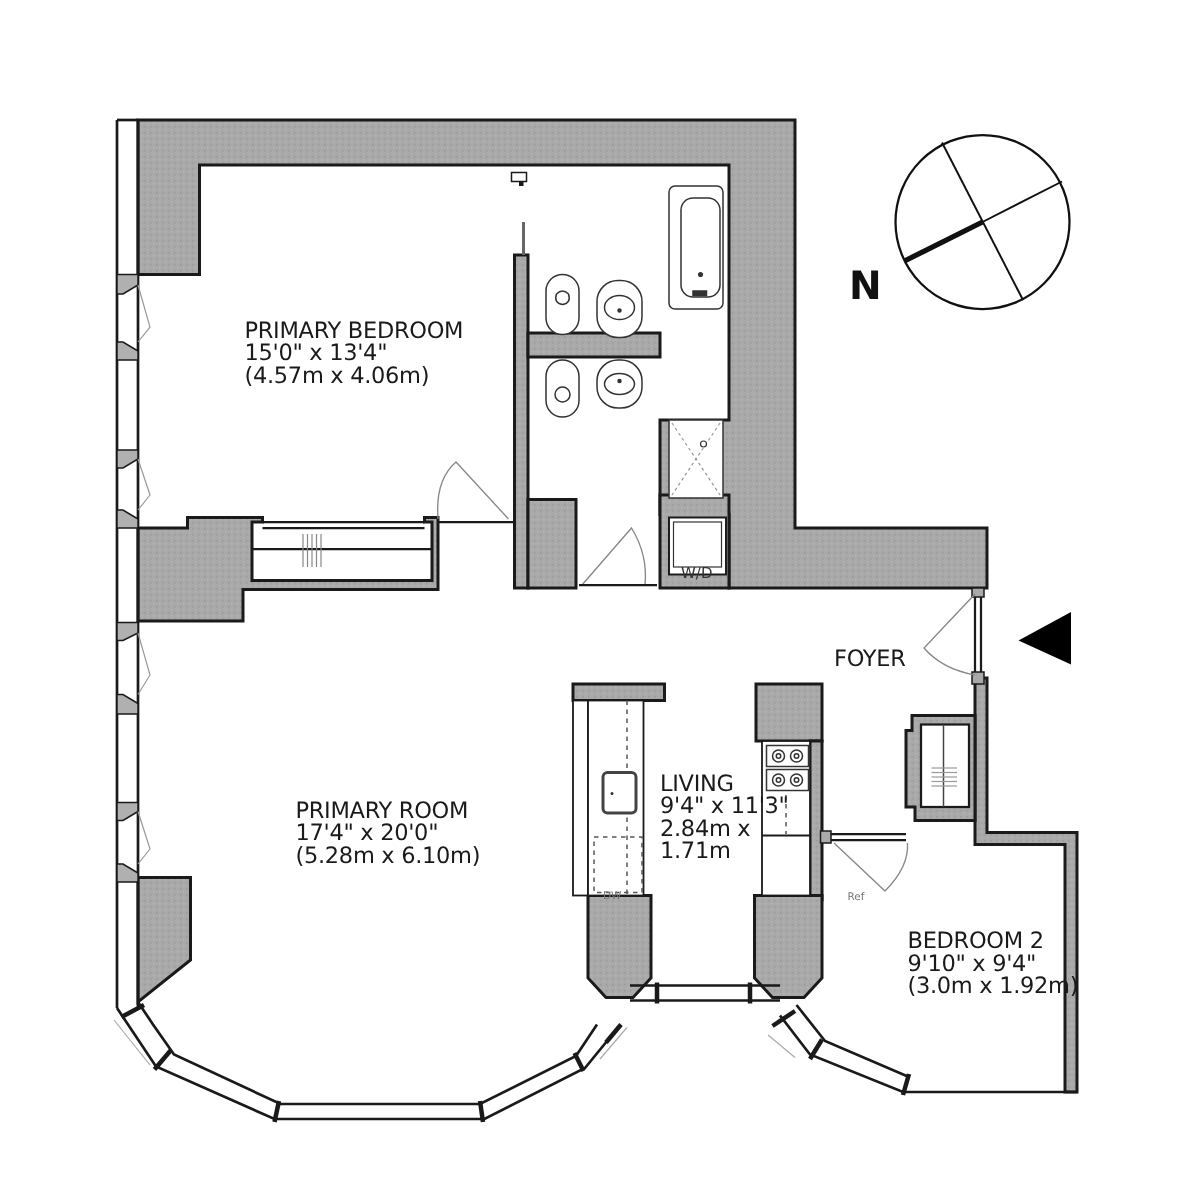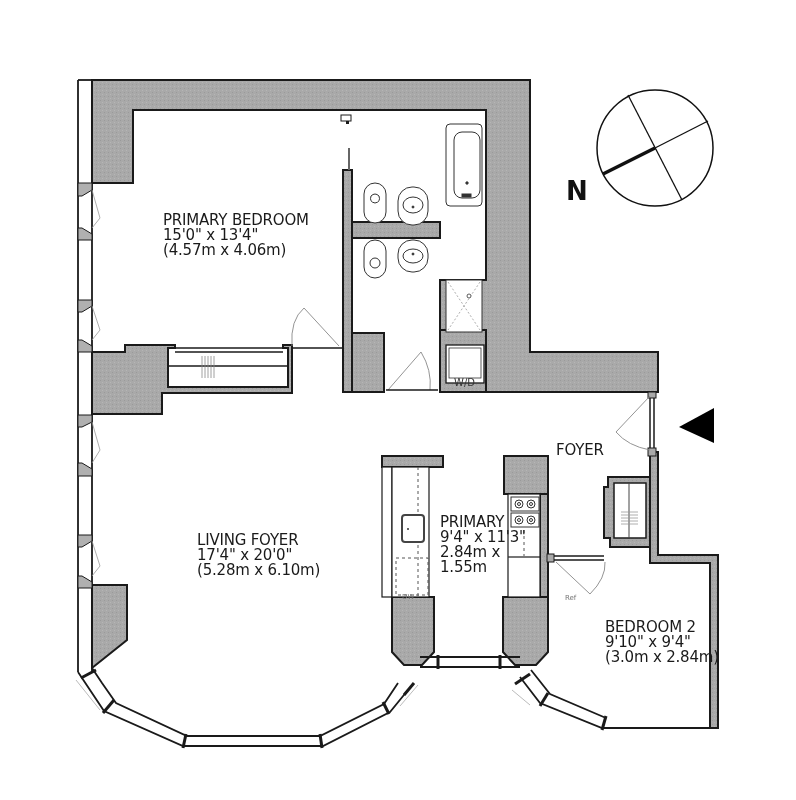--- a/index.html
+++ b/index.html
@@ -240,39 +240,39 @@
   </g>
 </svg>
 
 <div class="room-label" style="left:163px; top:213px;">
   <span class="name">PRIMARY BEDROOM</span>
   <span class="dim">15'0" x 13'4"</span>
   <span class="dim">(4.57m x 4.06m)</span>
 </div>
 
 <div class="room-label" style="left:197px; top:533px;">
-  <span class="name">LIVING FOYER</span>
+  <span class="name">PRIMARY ROOM</span>
   <span class="dim">17'4" x 20'0"</span>
   <span class="dim">(5.28m x 6.10m)</span>
 </div>
 
 <div class="room-label" style="left:440px; top:515px;">
-  <span class="name">PRIMARY</span>
+  <span class="name">LIVING</span>
   <span class="dim">9'4" x 11'3"</span>
   <span class="dim">2.84m x</span>
-  <span class="dim">1.55m</span>
+  <span class="dim">1.71m</span>
 </div>
 
 <div class="room-label" style="left:585px; top:620px;margin-left:20px;">
   <span class="name">BEDROOM 2</span>
   <span class="dim">9'10" x 9'4"</span>
-  <span class="dim">(3.0m x 2.84m)</span>
-</div>
-
-<div class="room-label" style="left:556px; top:443px;">
+  <span class="dim">(3.0m x 1.92m)</span>
+</div>
+
+<div class="room-label" style="left:556px; top:432px;">
   <span class="name">FOYER</span>
 </div>
 
 <span class="fixture-text" style="left:454px; top:357px; font-size:10px;">W/D</span>
 <span class="fixture-text" style="left:402px; top:573px; font-size:7px; color:#777;">DW</span>
 <span class="fixture-text" style="left:517px; top:574px; font-size:7px; color:#777;padding-left:48px;">Ref</span>
 
 <span class="north-label">N</span>
 
 </body></html>

